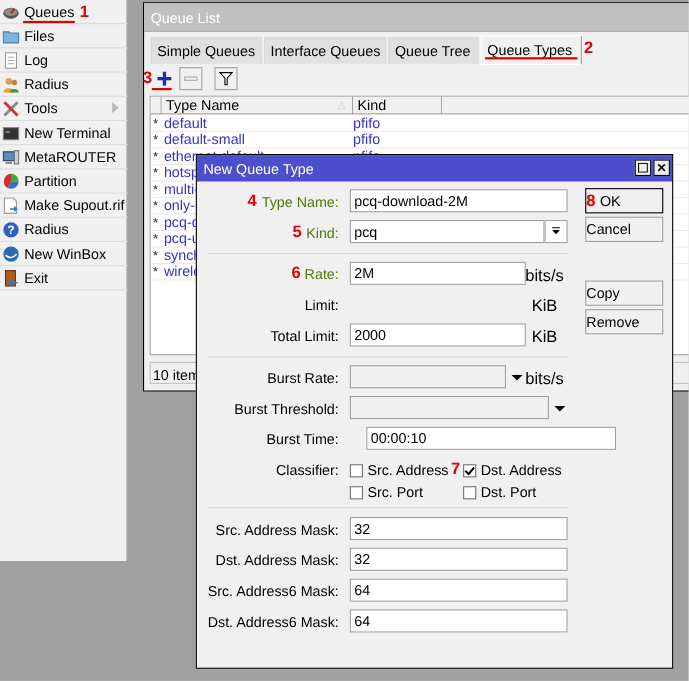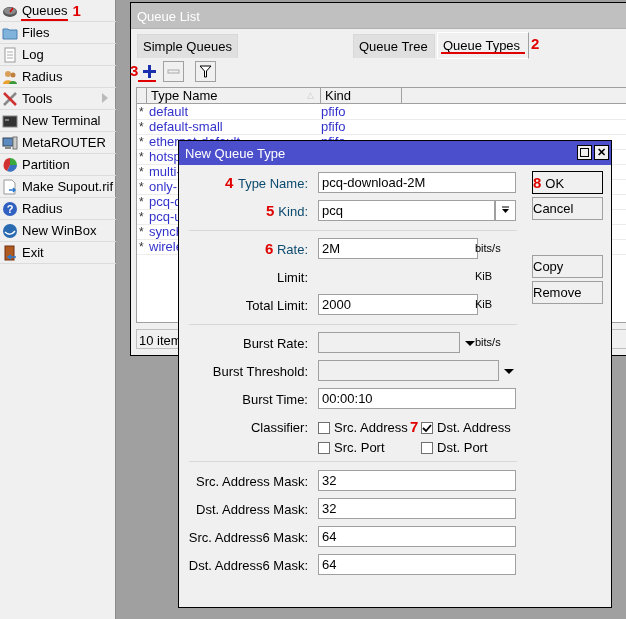--- a/index.html
+++ b/index.html
@@ -1,17 +1,17 @@
 <!DOCTYPE html>
 <html><head>
 <meta charset="utf-8">
 <style>
 *{box-sizing:border-box;margin:0;padding:0}
 body{width:626px;height:619px;position:relative;overflow:hidden;background:#a0a0a0;font-family:"Liberation Sans",sans-serif;font-size:13px;color:#000}
-#sidebar{position:absolute;left:0;top:0;width:116px;height:619px;background:#f0f0f0;border-right:1px solid #8c8c8c}
+#sidebar{position:absolute;left:0;top:0;width:116px;height:510px;background:#f0f0f0;border-right:1px solid #8c8c8c}
 .sb-item{position:absolute;left:0;width:116px;height:22px;border-bottom:1px solid #dcdcdc;display:flex;align-items:center;padding-left:2px;white-space:nowrap}
 .sb-icon{width:16px;height:16px;margin-right:4px;display:inline-block;position:relative;flex:none}
 .sb-label{font-size:13px}
 .arrow-r{position:absolute;right:8px;top:5px;width:0;height:0;border-top:5px solid transparent;border-bottom:5px solid transparent;border-left:6px solid #bbb}
 .anno{color:#e00000;font-weight:bold;font-family:"Liberation Sans",sans-serif}
 .red-underline{position:absolute;height:2px;background:#e00000}
 #qlist{position:absolute;left:130px;top:2px;width:500px;height:354px;background:#f0f0f0;border:1px solid #000}
 #qlist-title{height:26px;background:#c0c0c0;color:#fff;font-size:13px;padding:6px 0 0 6px;border-bottom:1px solid #b0b0b0}
 .tab{position:absolute;top:31px;height:24px;background:#e0e0e0;border:1px solid #d8d8d8;border-bottom:none;padding:4px 5px 0 5px;font-size:13px;white-space:nowrap}
 .tab.active{background:#f0f0f0;border:1px solid #fff;border-right:1px solid #a0a0a0;top:29px;height:27px;padding-top:5px}
@@ -20,24 +20,24 @@
 .gh{position:absolute;top:0;height:16px;background:#f0f0f0;border-right:1px solid #a0a0a0;border-bottom:1px solid #a0a0a0;font-size:13px;padding-left:4px;line-height:15px}
 .grow{position:absolute;left:0;width:490px;height:15px;border-bottom:1px solid #ececec;font-size:13px;line-height:14px;color:#3333cc}
 .grow .star{position:absolute;left:2px;color:#333;font-size:12px}
 .grow .tn{position:absolute;left:12px}
 .grow .kd{position:absolute;left:184px}
 #status{position:absolute;left:5px;top:326px;width:492px;height:20px;border:1px solid #c0c0c0;background:#f0f0f0;font-size:13px;padding:3px 0 0 2px}
 #dialog{position:absolute;left:178px;top:140px;width:434px;height:468px;background:#f0f0f0;border:1px solid #000}
 #dlg-title{height:24px;background:#4c4fcc;color:#fff;font-size:13px;padding:5px 0 0 6px;position:relative}
 .wbtn{position:absolute;top:4px;width:15px;height:15px;background:#f0f0f0;border:1px solid #000;display:flex;align-items:center;justify-content:center;font-size:11px;font-weight:bold;color:#000}
 .lbl{position:absolute;text-align:right;font-size:13px;white-space:nowrap}
-.lbl.blue{color:#0c4a6e}
+.lbl.blue{color:#4d7c0f}
 .inp{position:absolute;height:21px;background:#fff;border:1px solid #a0a0a0;font-size:13px;padding:2px 0 0 3px;white-space:nowrap;overflow:hidden}
 .inp.disabled{background:#f0f0f0}
-.unit{position:absolute;font-size:11px;text-align:left;width:40px}
+.unit{position:absolute;font-size:15px;text-align:center;width:40px}
 .sep{position:absolute;left:10px;width:328px;height:1px;background:#d8d8d8}
 .dbtn{position:absolute;left:353px;width:71px;height:23px;border:1px solid #a0a0a0;background:#f0f0f0;font-size:13px;line-height:21px}
 .dbtn.default{border:1px solid #000}
 .cb{position:absolute;width:12px;height:12px;background:#fff;border:1px solid #707070}
 .cblbl{position:absolute;font-size:13px;white-space:nowrap}
 .tri-down{position:absolute;width:0;height:0;border-left:5px solid transparent;border-right:5px solid transparent;border-top:5px solid #000}
 </style>
 </head>
 <body>
 
@@ -133,20 +133,21 @@
           <rect x="3" y="1" width="9" height="14" fill="#b05a20" stroke="#703010"></rect>
           <path d="M6 12h8M9 10l-3 2 3 2" stroke="#2a7ad0" stroke-width="1.5" fill="none"></path>
         </svg></span>
     <span class="sb-label">Exit</span>
   </div>
 </div>
 
 <div id="qlist">
   <div id="qlist-title">Queue List</div>
   <div class="tab" style="left:6px;width:101px">Simple Queues</div>
+  <div class="tab" style="left:109px;width:111px">Interface Queues</div>
   <div class="tab" style="left:222px;width:82px">Queue Tree</div>
   <div class="tab active" style="left:306px;width:92px"><span>Queue Types</span></div>
   <span class="anno" style="position:absolute;left:400px;top:32px;font-size:15px">2</span>
   <div class="red-underline" style="left:310px;top:49px;width:84px"></div>
 
   <span class="anno" style="position:absolute;left:-1px;top:59px;font-size:15px">3</span>
   <div class="tbtn" style="left:8px;border-color:transparent">
     <svg width="13" height="13">
         <rect x="5" y="0" width="3" height="13" fill="#1a2fb0"></rect>
         <rect x="0" y="5" width="13" height="3" fill="#1a2fb0"></rect>
@@ -271,21 +272,21 @@
   <div class="lbl" style="right:303px;top:195px">Burst Rate:</div>
   <div class="inp disabled" style="left:139px;top:191px;width:142px"></div>
   <div class="tri-down" style="left:286px;top:200px"></div>
   <div class="unit" style="left:296px;top:195px">bits/s</div>
 
   <div class="lbl" style="right:303px;top:223px">Burst Threshold:</div>
   <div class="inp disabled" style="left:139px;top:219px;width:181px"></div>
   <div class="tri-down" style="left:325px;top:228px"></div>
 
   <div class="lbl" style="right:303px;top:251px">Burst Time:</div>
-  <div class="inp" style="left:139px;top:247px;width:198px">00:00:10</div>
+  <div class="inp" style="left:154px;top:247px;width:227px">00:00:10</div>
 
   <div class="lbl" style="right:303px;top:279px">Classifier:</div>
   <div class="cb" style="left:139px;top:281px"></div>
   <div class="cblbl" style="left:155px;top:279px">Src. Address</div>
   <span class="anno" style="position:absolute;left:231px;top:277px;font-size:15px">7</span>
   <div class="cb" style="left:242px;top:281px;display:flex;align-items:center;justify-content:center">
       <svg width="10" height="10">
         <path d="M1 5l3 3 5-6" stroke="#000" stroke-width="1.8" fill="none"></path>
       </svg>
     </div>

